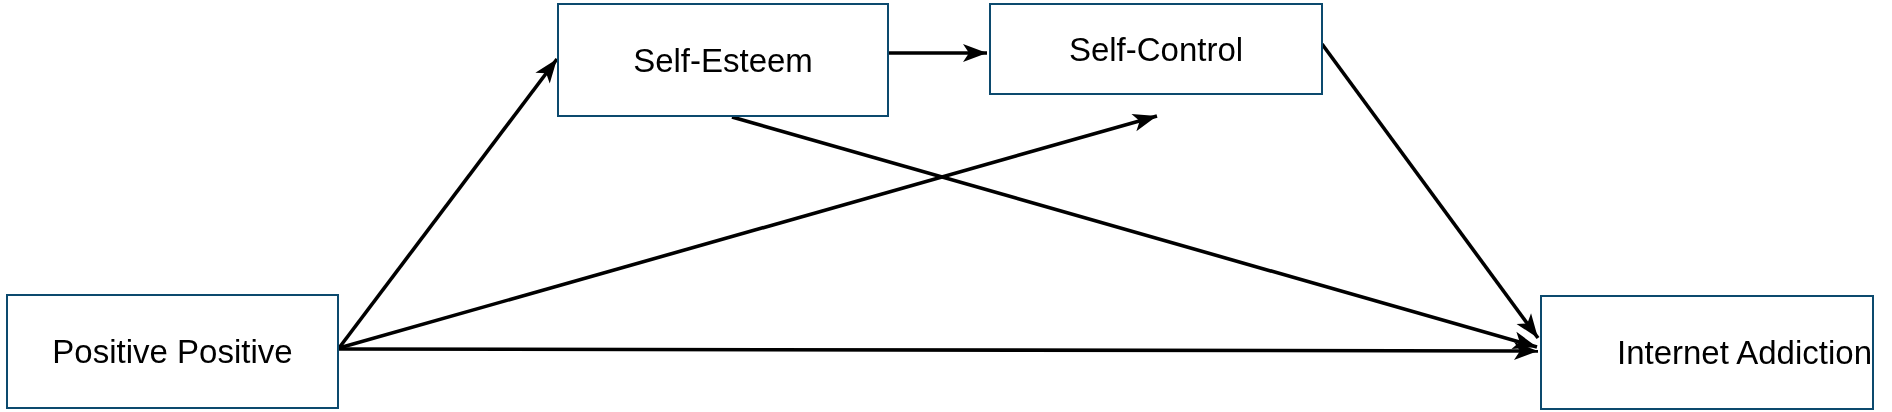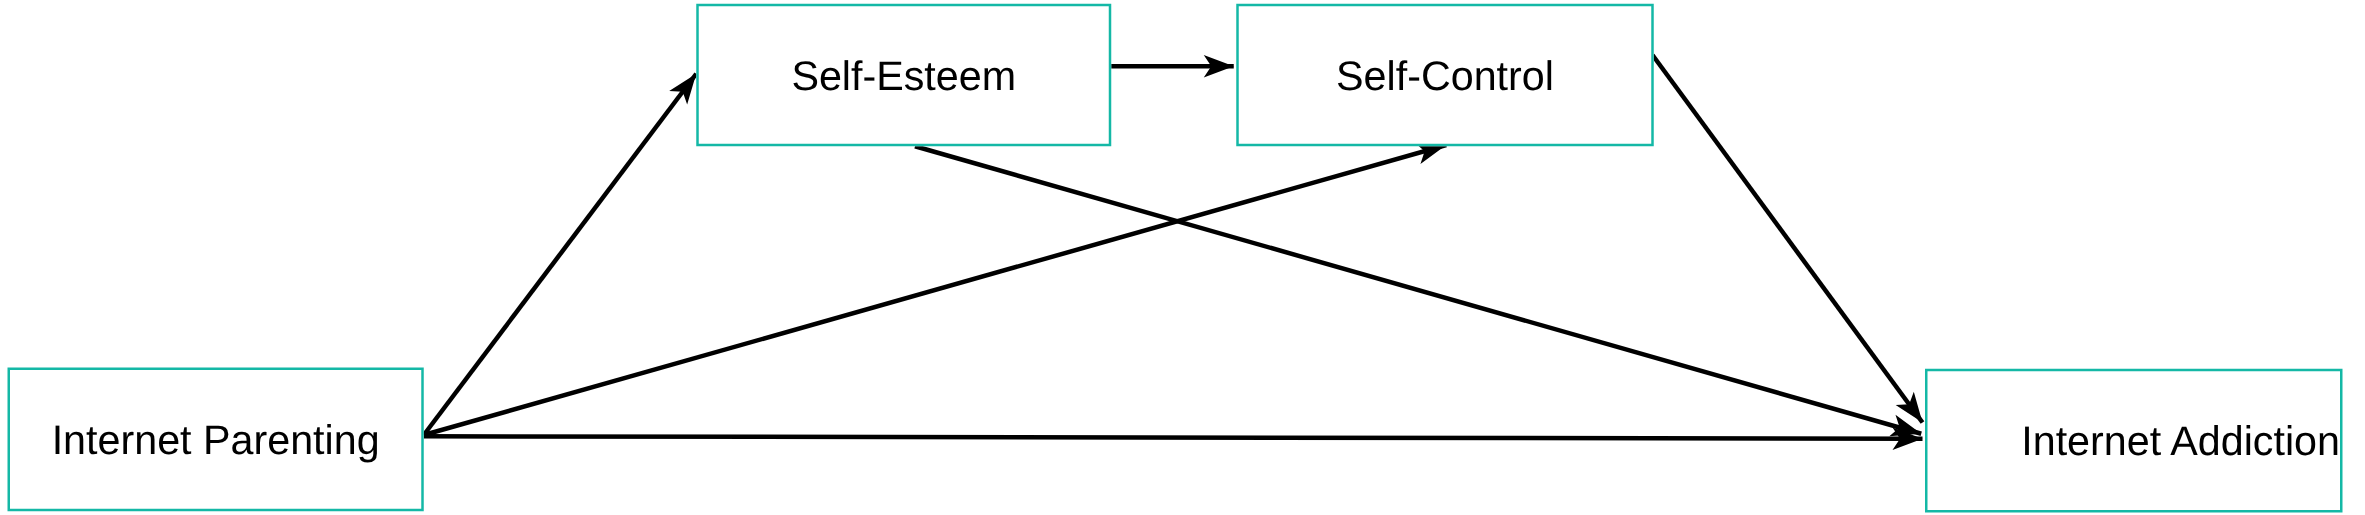--- a/index.html
+++ b/index.html
@@ -20,35 +20,35 @@
     left: 0;
     top: 0;
     width: 1892px;
     height: 412px;
     display: block;
   }
   .node {
     position: absolute;
     box-sizing: border-box;
     background: #ffffff;
-    border: 2px solid #14b8a6;
+    border: 2px solid #0c4a6e;
     display: flex;
     align-items: center;
     justify-content: center;
   }
   .node-label {
     font-size: 33px;
     line-height: 1;
     color: #000000;
     white-space: nowrap;
     text-align: center;
   }
   .node-positive-parenting { left: 6px;    top: 294px; width: 333px; height: 115px; }
   .node-self-esteem        { left: 557px;  top: 3px;   width: 332px; height: 114px; }
-  .node-self-control       { left: 989px;  top: 3px;   width: 334px; height: 114px; }
+  .node-self-control       { left: 989px;  top: 3px;   width: 334px; height: 92px; }
   .node-internet-addiction { left: 1540px; top: 295px; width: 334px; height: 115px; justify-content: flex-end; }
   line.edge {
     stroke: #000000;
     stroke-width: 3.6;
   }
 </style>
 </head>
 <body>
 
 <div class="stage">
@@ -61,21 +61,21 @@
     </defs>
     <line class="edge" x1="339" y1="348" x2="557" y2="59" marker-end="url(#ah)"></line>
     <line class="edge" x1="339" y1="348" x2="1157" y2="116" marker-end="url(#ah)"></line>
     <line class="edge" x1="339" y1="349" x2="1538" y2="351" marker-end="url(#ah)"></line>
     <line class="edge" x1="888" y1="53" x2="987" y2="53" marker-end="url(#ah)"></line>
     <line class="edge" x1="732" y1="117" x2="1537" y2="347" marker-end="url(#ah)"></line>
     <line class="edge" x1="1322" y1="44" x2="1538" y2="338" marker-end="url(#ah)"></line>
   </svg>
 
   <div class="node node-positive-parenting">
-    <span class="node-label">Internet Parenting</span>
+    <span class="node-label">Positive Positive</span>
   </div>
 
   <div class="node node-self-esteem">
     <span class="node-label">Self-Esteem</span>
   </div>
 
   <div class="node node-self-control">
     <span class="node-label">Self-Control</span>
   </div>
 

